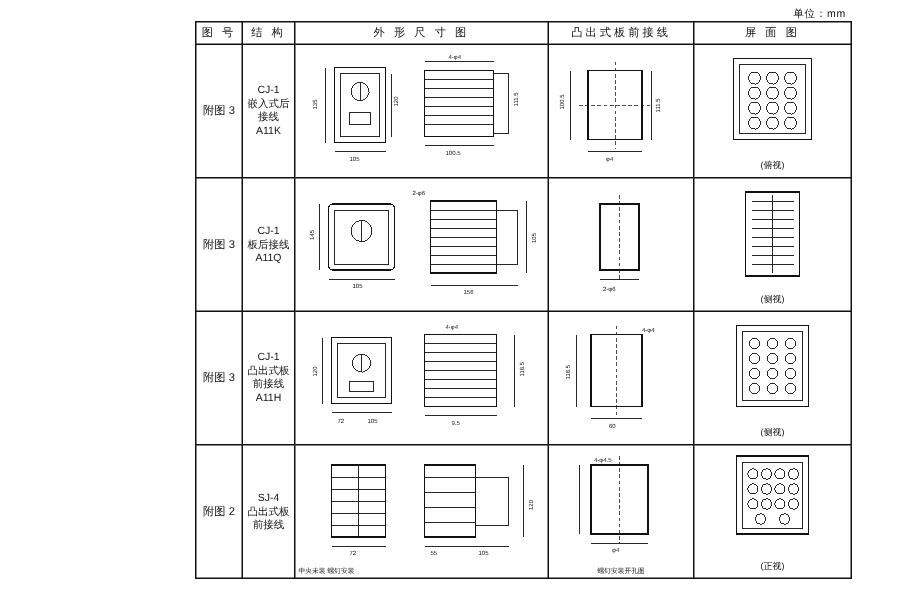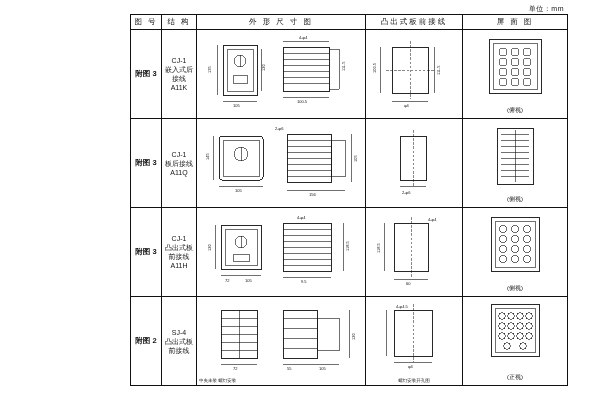--- a/index.html
+++ b/index.html
@@ -30,21 +30,21 @@
   thead th{
     height:14px;font-weight:normal;font-size:7.5px;
     letter-spacing:2px;
   }
   .col-no{width:30px;}
   .col-struct{width:34px;}
   .col-outline{width:168px;}
   .col-mount{width:96px;}
   .col-panel{width:104px;}
 
-  .cell-no{font-size:7.5px;line-height:10px;font-weight:bold;}
+  .cell-no{font-size:7.5px;line-height:10px;}
   .cell-struct{
     font-size:7px;line-height:9px;
     padding:2px 1px;
   }
   .cell-struct .code{display:block;}
   .row-body td{height:86px;}
 
   .fig{
     position:relative;width:100%;height:86px;
     overflow:hidden;

